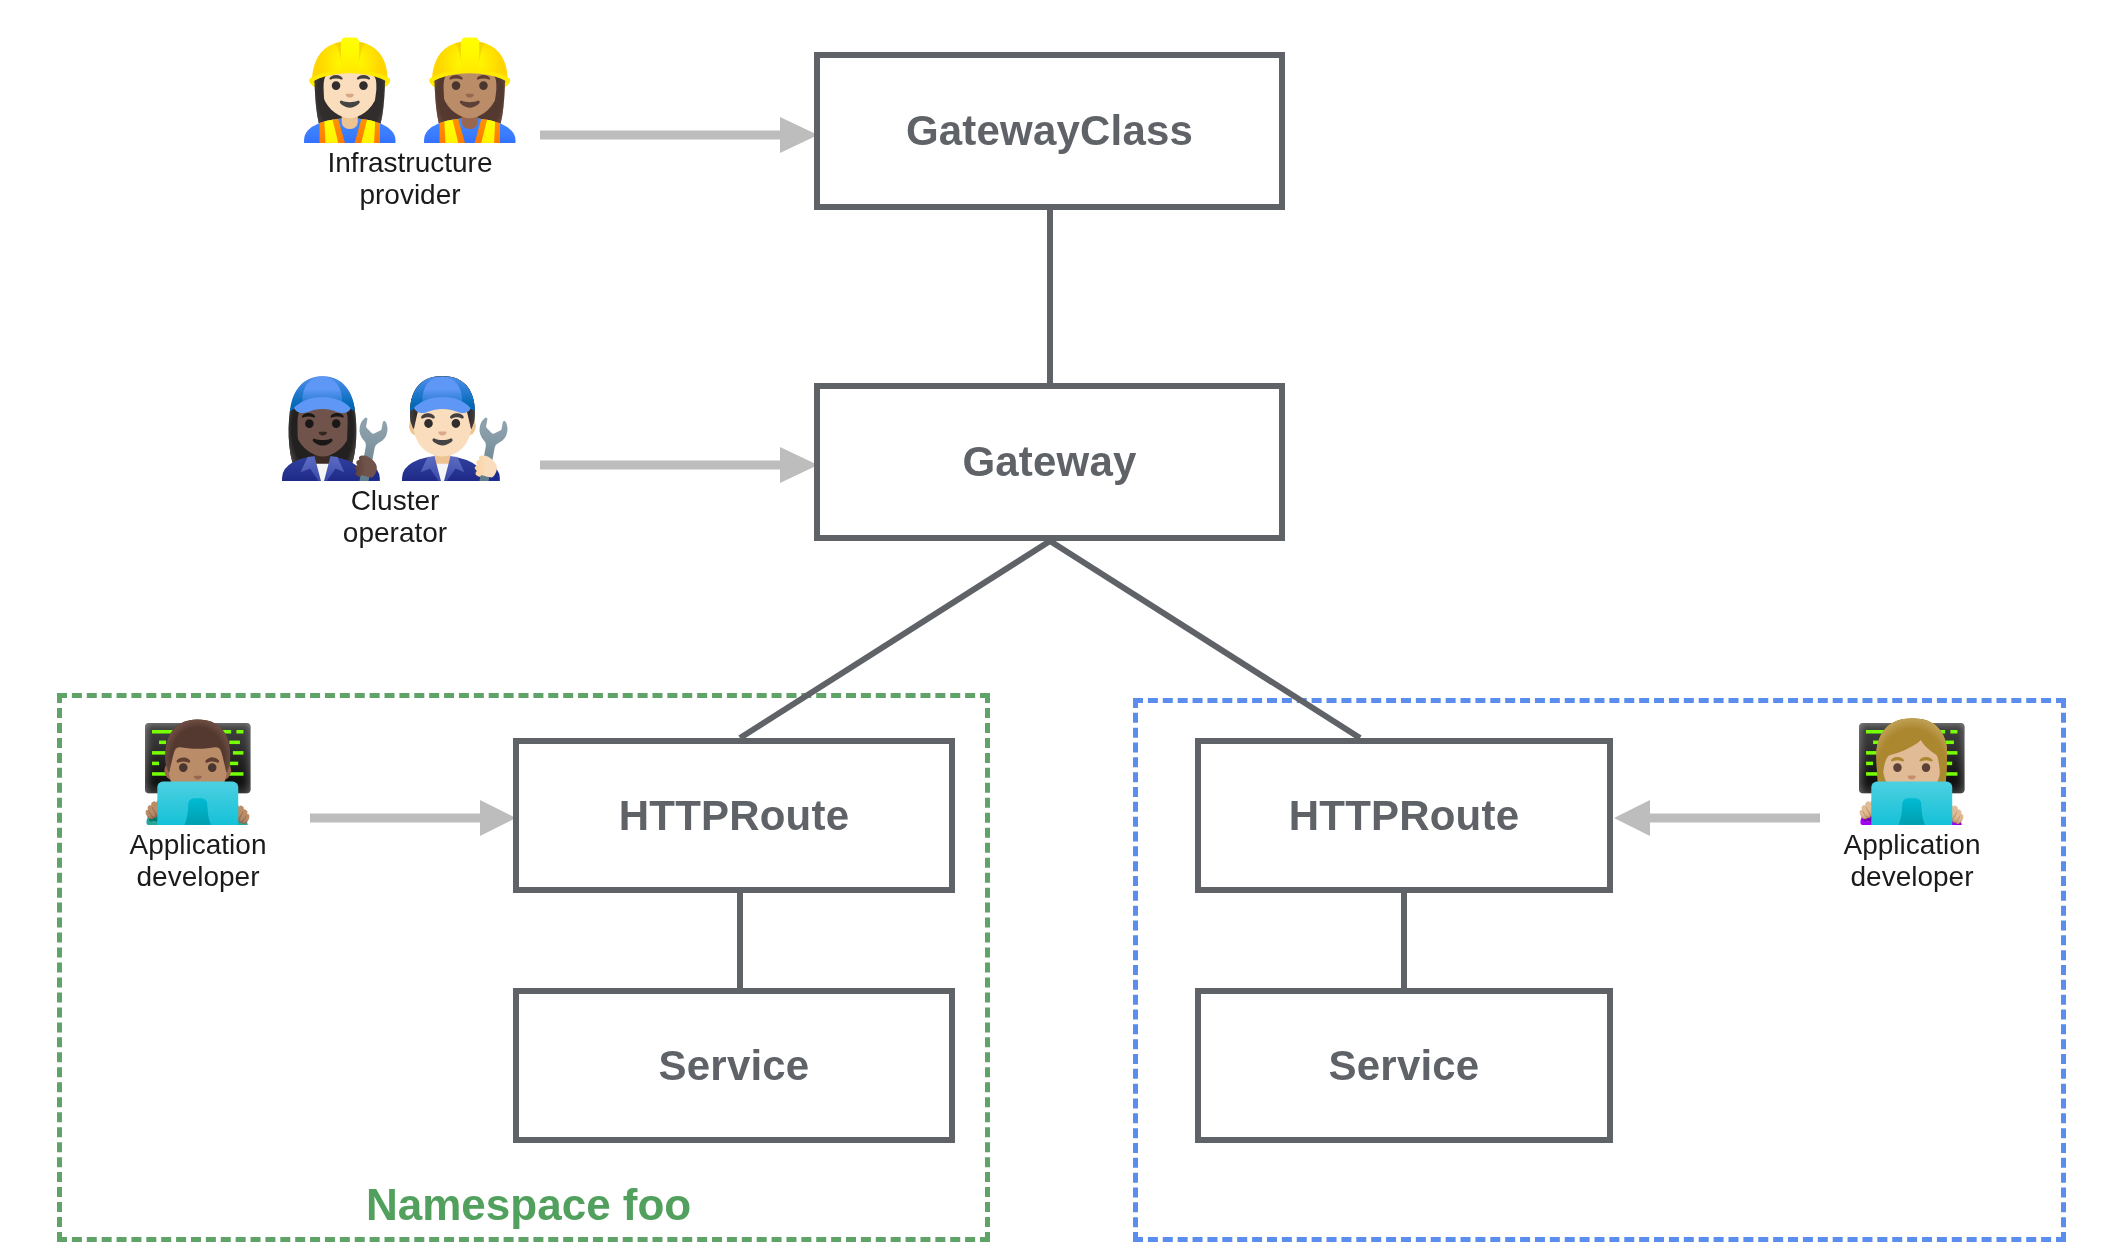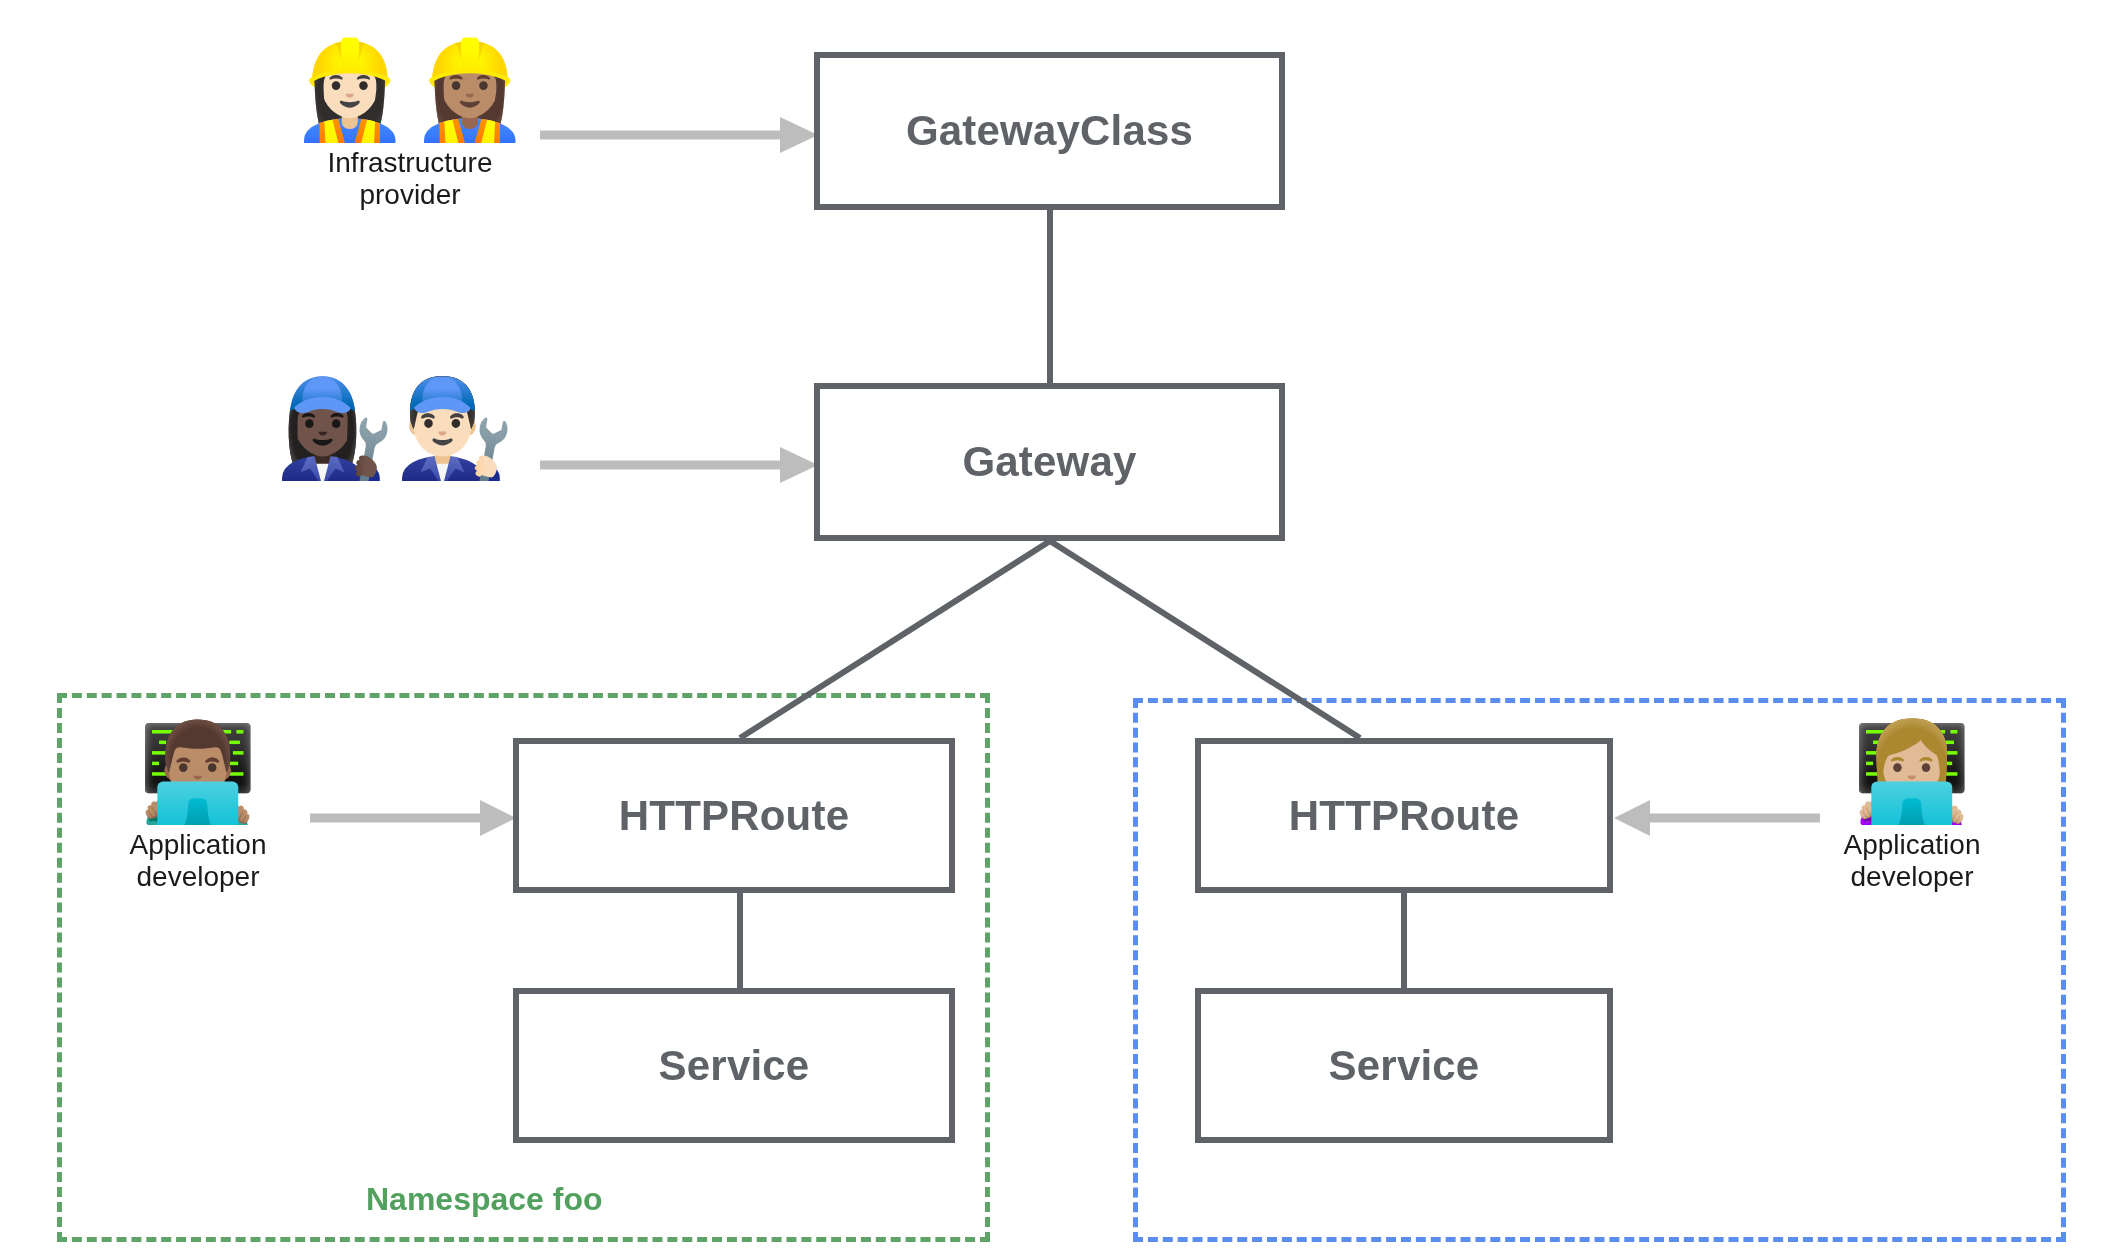--- a/index.html
+++ b/index.html
@@ -43,21 +43,21 @@
     position: absolute;
     box-sizing: border-box;
     background: transparent;
     z-index: 1;
   }
   .ns-box.green { border: 5px dashed #5fa368; }
   .ns-box.blue  { border: 5px dashed #5b8def; }
 
   .ns-label {
     position: absolute;
-    font-size: 32px;
+    font-size: 44px;
     font-weight: bold;
     white-space: nowrap;
     z-index: 6;
     line-height: 1;
   }
   .ns-label.green { color: #52a05e; }
   .ns-label.blue  { color: #5b8def; }
 
   
   .persona {
@@ -180,20 +180,22 @@
     </div>
     <div class="persona-caption">Infrastructure
 provider</div>
   </div>
 
   <div class="persona" style="left:255px; top:378px; width:280px;">
     <div class="persona-emojis">
       <span class="emoji">👩🏿‍🔧</span>
       <span class="emoji">👨🏻‍🔧</span>
     </div>
+    <div class="persona-caption">Cluster
+operator</div>
   </div>
 
   <div class="persona" style="left:98px; top:722px; width:200px;">
     <div class="persona-emojis">
       <span class="emoji">👨🏽‍💻</span>
     </div>
     <div class="persona-caption">Application
 developer</div>
   </div>
 

